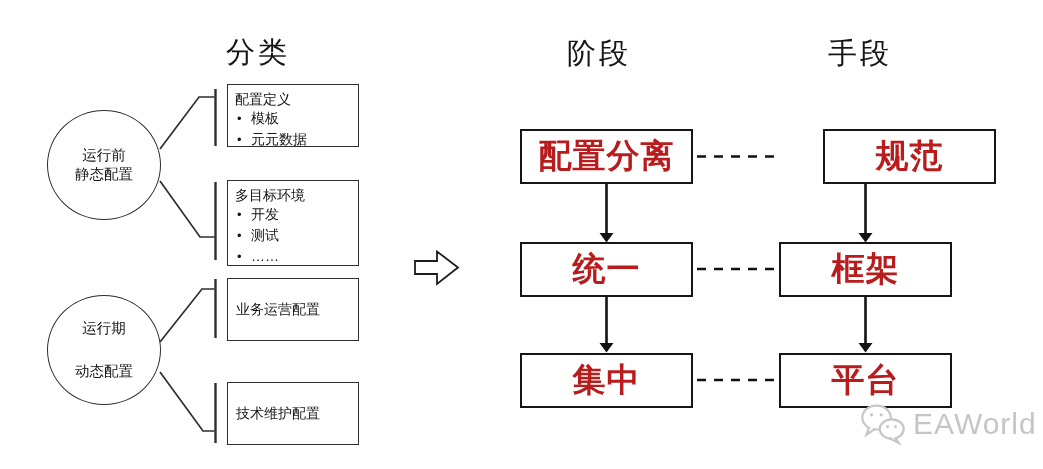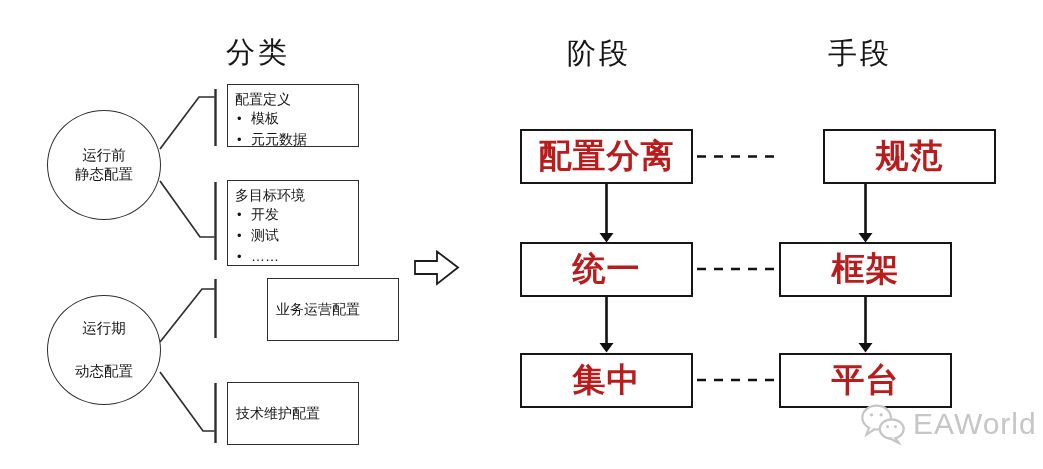--- a/index.html
+++ b/index.html
@@ -105,21 +105,21 @@
     <div class="brow">
       <span class="mark">•</span>
       <span>测试</span>
     </div>
     <div class="brow">
       <span class="mark">•</span>
       <span>……</span>
     </div>
   </div>
 
-  <div class="lbox center" style="top:278px;height:63px;margin-left:40px;">
+  <div class="lbox center" style="top:278px;height:63px;">
     <div class="ltitle">业务运营配置</div>
   </div>
 
   <div class="lbox center" style="top:382px;height:63px;">
     <div class="ltitle">技术维护配置</div>
   </div>
 
   <div class="rbox" style="left:520px;top:129px;">
     <span>配置分离</span>
   </div>

